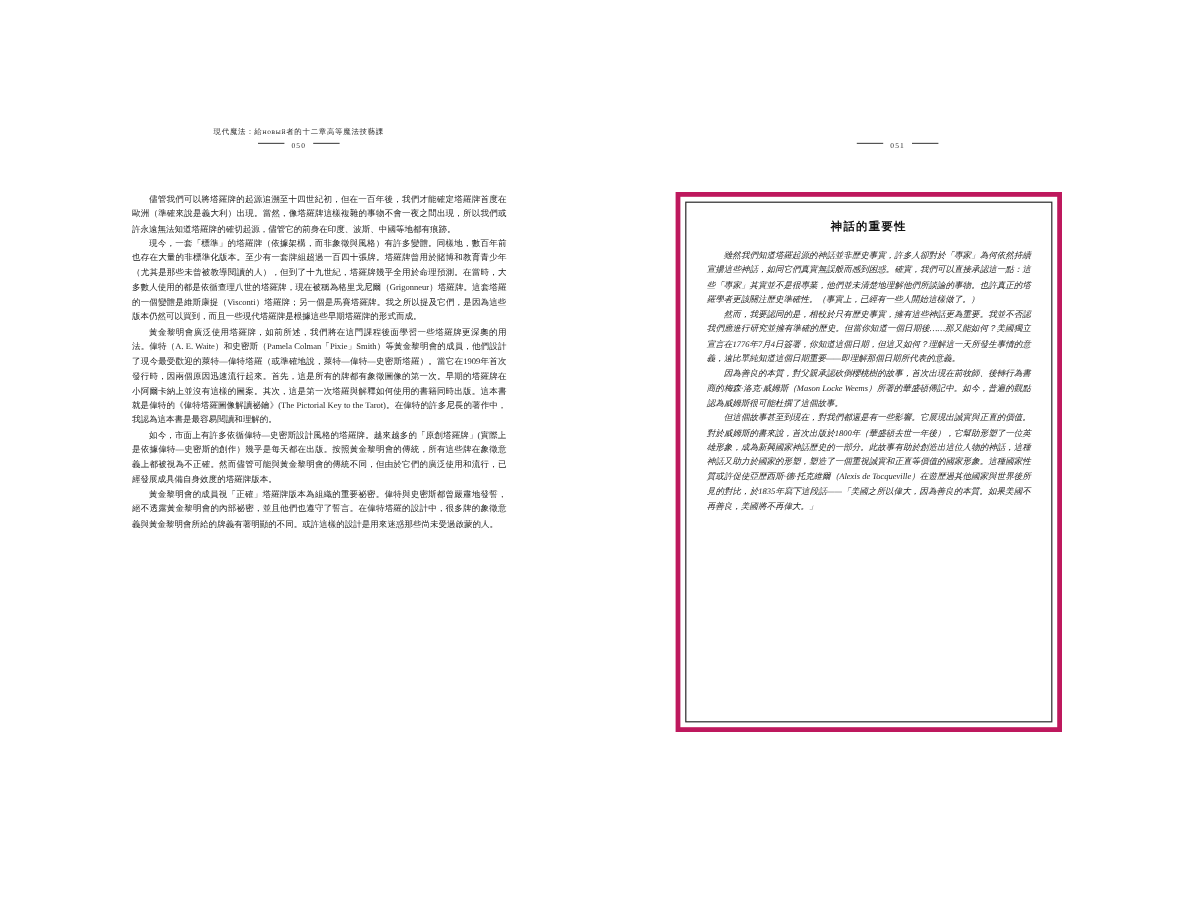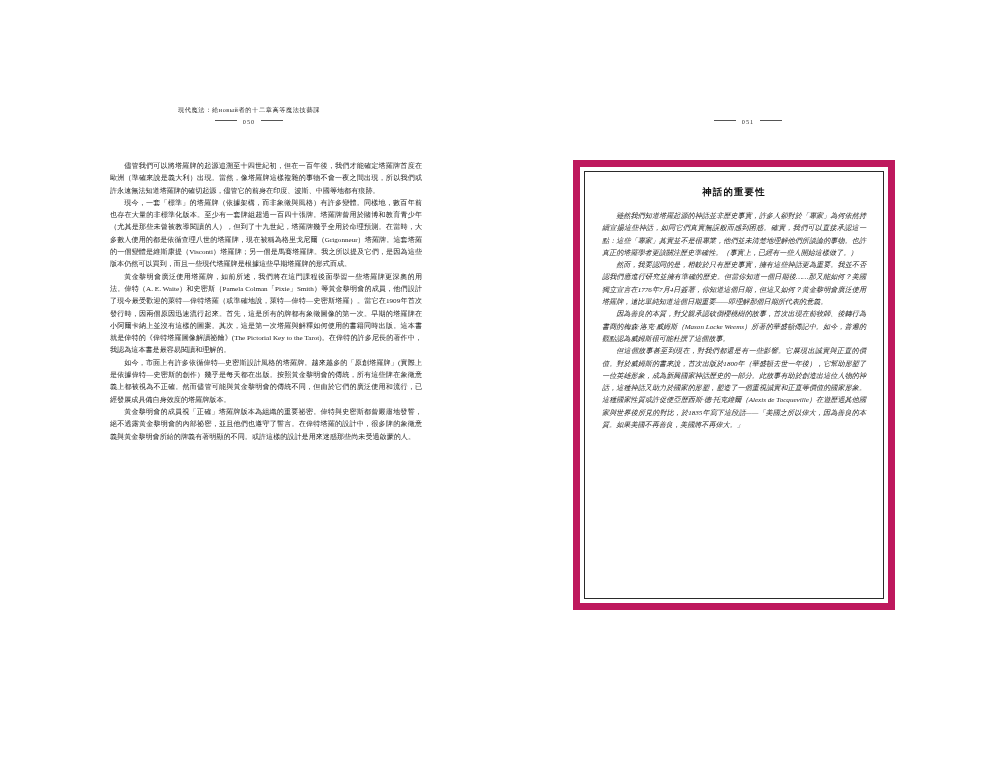--- a/index.html
+++ b/index.html
@@ -72,25 +72,25 @@
     color: #1d1d1d;
   }
   .body-col p {
     margin: 0;
     text-indent: 14.2px;
   }
 
   
   .sidebar-box {
     position: absolute;
-    left: 74px;
+    left: 64px;
     top: 160px;
     width: 322px;
     height: 450px;
-    border: 7px solid #be185d;
+    border: 4px solid #be185d;
     background: #ffffff;
     box-sizing: border-box;
   }
   .sidebar-inner {
     position: absolute;
     left: 4px; top: 4px; right: 4px; bottom: 4px;
     border: 0.6px solid #2a2a2a;
     box-sizing: border-box;
     padding: 14px 17px 10px 17px;
   }
@@ -141,21 +141,21 @@
 
     <div class="folio">
       <span class="rule"></span><span>051</span><span class="rule"></span>
     </div>
 
     <div class="sidebar-box">
       <div class="sidebar-inner">
         <div class="sidebar-title">神話的重要性</div>
         <div class="sidebar-text">
           <p>雖然我們知道塔羅起源的神話並非歷史事實，許多人卻對於「專家」為何依然持續宣揚這些神話，如同它們真實無誤般而感到困惑。確實，我們可以直接承認這一點：這些「專家」其實並不是很專業，他們並未清楚地理解他們所談論的事物。也許真正的塔羅學者更該關注歷史準確性。（事實上，已經有一些人開始這樣做了。）</p>
-          <p>然而，我要認同的是，相較於只有歷史事實，擁有這些神話更為重要。我並不否認我們應進行研究並擁有準確的歷史。但當你知道一個日期後……那又能如何？美國獨立宣言在1776年7月4日簽署，你知道這個日期，但這又如何？黃金黎明會廣泛使用塔羅牌，遠比單純知道這個日期重要——即理解那個日期所代表的意義。</p>
+          <p>然而，我要認同的是，相較於只有歷史事實，擁有這些神話更為重要。我並不否認我們應進行研究並擁有準確的歷史。但當你知道一個日期後……那又能如何？美國獨立宣言在1776年7月4日簽署，你知道這個日期，但這又如何？理解這一天所發生事情的意義，遠比單純知道這個日期重要——即理解那個日期所代表的意義。</p>
           <p>因為善良的本質，對父親承認砍倒櫻桃樹的故事，首次出現在前牧師、後轉行為書商的梅森·洛克·威姆斯（Mason Locke Weems）所著的華盛頓傳記中。如今，普遍的觀點認為威姆斯很可能杜撰了這個故事。</p>
           <p>但這個故事甚至到現在，對我們都還是有一些影響。它展現出誠實與正直的價值。對於威姆斯的書來說，首次出版於1800年（華盛頓去世一年後），它幫助形塑了一位英雄形象，成為新興國家神話歷史的一部分。此故事有助於創造出這位人物的神話，這種神話又助力於國家的形塑，塑造了一個重視誠實和正直等價值的國家形象。這種國家性質或許促使亞歷西斯·德·托克維爾（Alexis de Tocqueville）在遊歷過其他國家與世界後所見的對比，於1835年寫下這段話——「美國之所以偉大，因為善良的本質。如果美國不再善良，美國將不再偉大。」</p>
         </div>
       </div>
     </div>
   </div>
 
 </div>
 
 </body></html>

